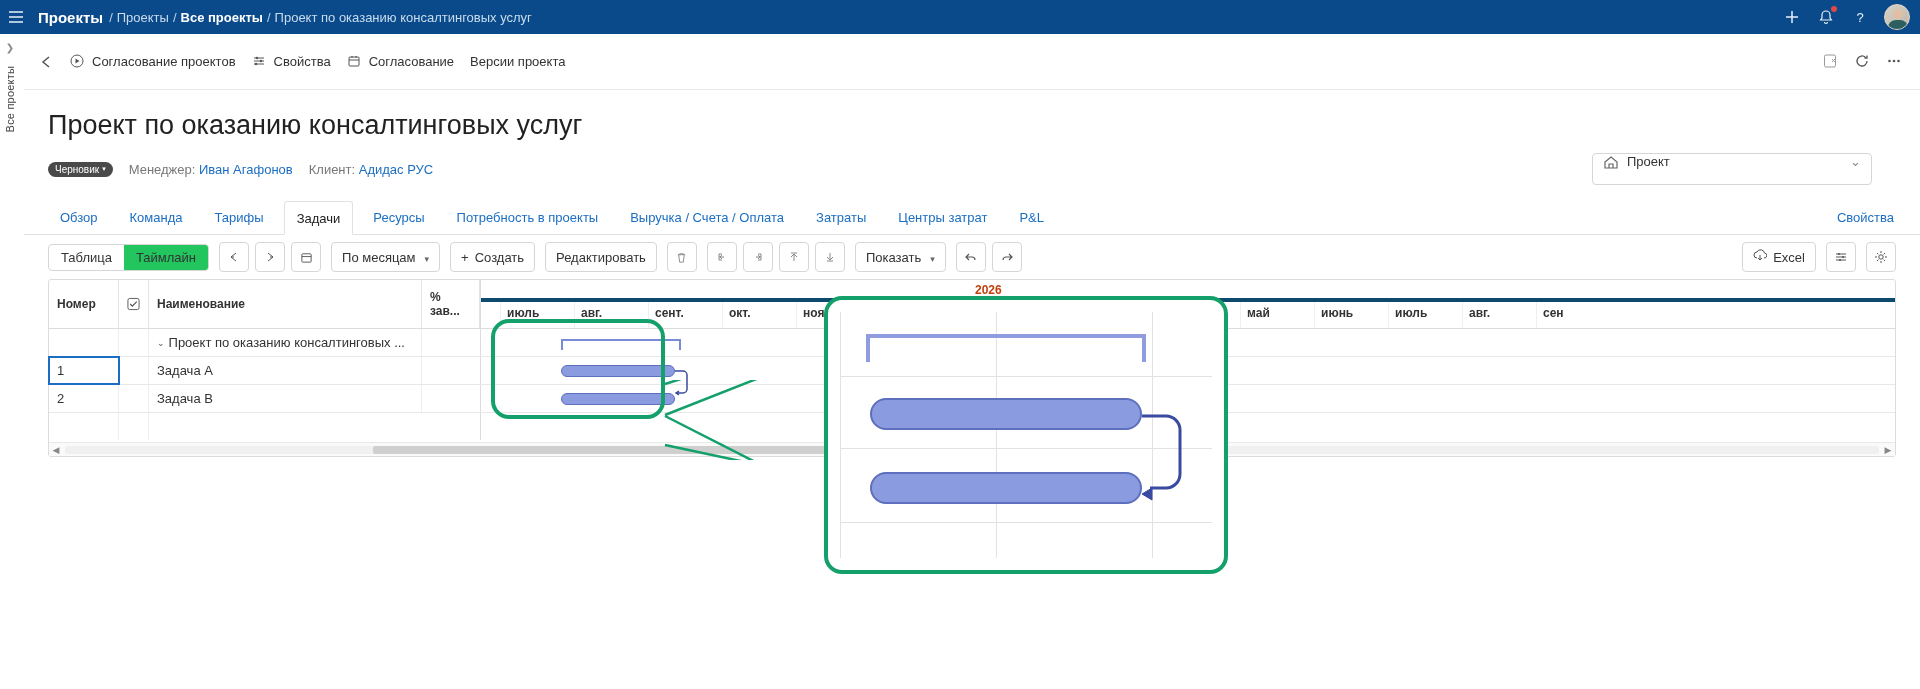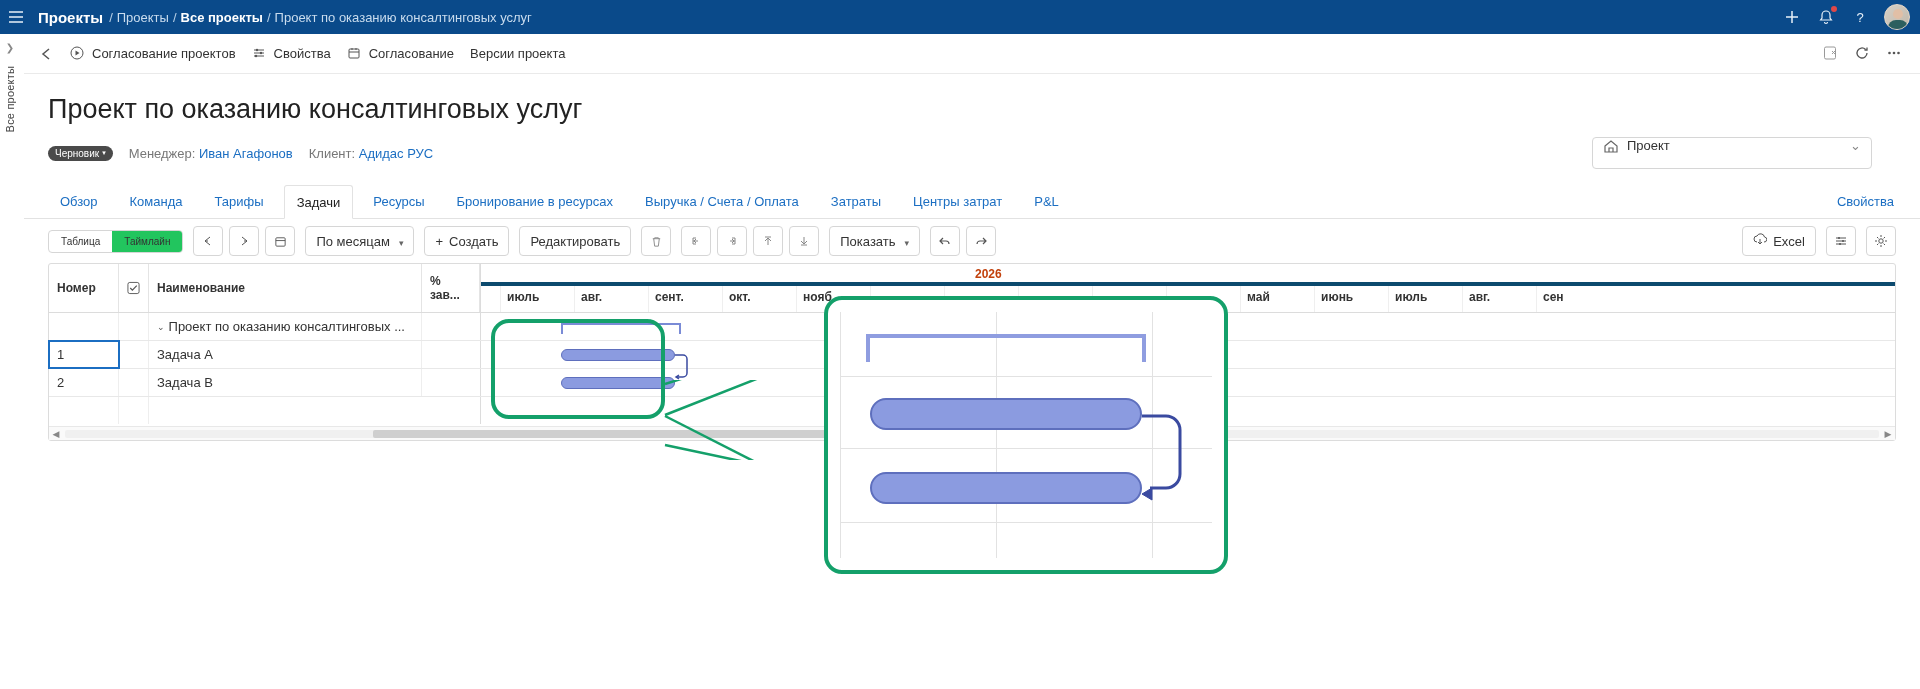--- a/index.html
+++ b/index.html
@@ -22,21 +22,21 @@
   .avatar::before { content: ""; position: absolute; top: 4px; left: 8px; width: 10px; height: 10px; background: #e1bfa6; border-radius: 50%; }
   .avatar::after { content: ""; position: absolute; bottom: -5px; left: 3px; width: 20px; height: 14px; background: #2c5f5f; border-radius: 8px 8px 0 0; }
 
   
   .sidebar-tab { position: absolute; left: 0; top: 40px; width: 20px; height: 110px; display: flex; align-items: center; justify-content: center; color: #555; cursor: pointer; }
   .sidebar-tab span.arrow { position: absolute; top: 2px; font-size: 10px; color: #888; }
   .sidebar-tab .vtext { writing-mode: vertical-rl; transform: rotate(180deg); font-size: 11px; color: #444; letter-spacing: 0.2px; margin-top: 8px;}
 
   .content { margin-left: 24px; }
 
-  .toolbar2 { display: flex; align-items: center; height: 40px; padding: 0 16px; border-bottom: 1px solid #eaeaea; gap: 16px; position: relative; }
+  .toolbar2 { display: flex; align-items: center; height: 56px; padding: 0 16px; border-bottom: 1px solid #eaeaea; gap: 16px; position: relative; }
   .toolbar2 .back-btn { width: 14px; height: 14px; cursor: pointer; color: #555; }
   .toolbar2 .action { display: flex; align-items: center; gap: 6px; font-size: 13px; color: #333; cursor: pointer; }
   .toolbar2 .action .ic { width: 16px; height: 16px; color: #555; }
   .toolbar2 .spacer { flex: 1; }
   .toolbar2-right { display: flex; align-items: center; gap: 14px; }
   .toolbar2-right .ic-btn { width: 18px; height: 18px; color: #555; cursor: pointer; }
 
   
   .page-head { padding: 20px 24px 6px 24px; display: flex; align-items: flex-start; gap: 20px; }
   .page-head h1 { font-size: 27px; font-weight: 400; color: #222; }
@@ -51,21 +51,21 @@
 
   
   .tabs { display: flex; align-items: center; padding: 0 24px; border-bottom: 1px solid #e2e2e2; gap: 8px; height: 34px; font-size: 13px; position: relative;}
   .tab { padding: 0 12px; height: 34px; line-height: 33px; color: #1b6ec2; cursor: pointer; }
   .tab.active { color: #222; border: 1px solid #e2e2e2; border-bottom: 1px solid #fff; border-radius: 3px 3px 0 0; margin-bottom: -1px; background:#fff;}
   .tabs .right-link { margin-left: auto; color: #1b6ec2; cursor: pointer; padding-right: 2px; }
 
   
   .tb3 { display: flex; align-items: center; gap: 10px; padding: 8px 24px; height: 44px; }
   .seg { display: inline-flex; border: 1px solid #d6d6d6; border-radius: 4px; overflow: hidden; }
-  .seg > div { padding: 5px 12px; font-size: 10px; cursor: pointer; }
+  .seg > div { padding: 5px 12px; font-size: 13px; cursor: pointer; }
   .seg > div.active { background: #22c55e; }
   .btn { display: inline-flex; align-items: center; gap: 6px; height: 30px; padding: 0 10px; border: 1px solid #d6d6d6; border-radius: 4px; background: #fff; font-size: 13px; cursor: pointer; color: #333; }
   .btn.icon-only { width: 30px; padding: 0; justify-content: center; color: #555; }
   .btn .chev::after { content: "▾"; color: #666; font-size: 9px; margin-left: 3px; }
   .group { display: inline-flex; gap: 6px; }
   .tb3 .spacer { flex: 1; }
 
   
   .gantt-wrap { margin: 0 24px; border: 1px solid #dcdcdc; border-radius: 3px; position: relative; height: 178px; }
   .gantt-head { display: flex; height: 48px; position: relative; }
@@ -258,21 +258,21 @@
     </div>
   </div>
 </div>
 
 <div class="tabs">
   <div class="tab">Обзор</div>
   <div class="tab">Команда</div>
   <div class="tab">Тарифы</div>
   <div class="tab active">Задачи</div>
   <div class="tab">Ресурсы</div>
-  <div class="tab">Бронирование в ресурсах</div>
+  <div class="tab">Потребность в проекты</div>
   <div class="tab">Выручка / Счета / Оплата</div>
   <div class="tab">Затраты</div>
   <div class="tab">Центры затрат</div>
   <div class="tab">P&amp;L</div>
   <div class="right-link">Свойства</div>
 </div>
 
 <div class="tb3">
   <div class="seg">
     <div>Таблица</div>

